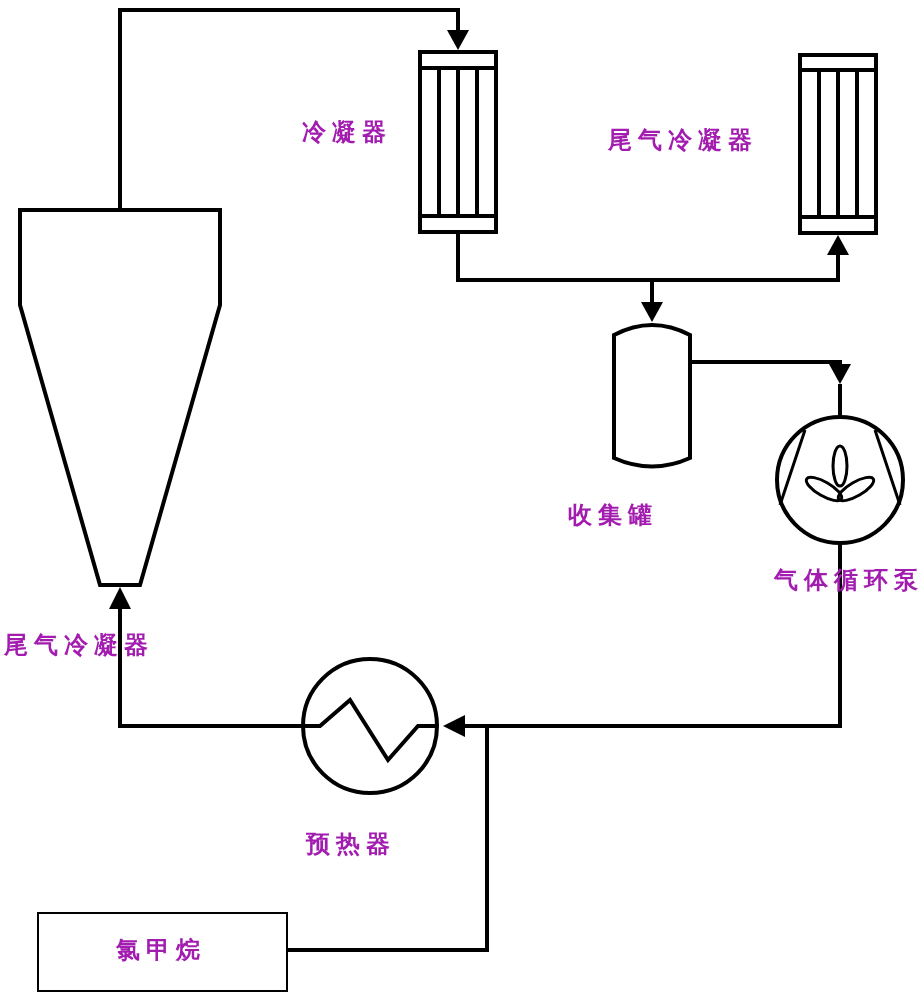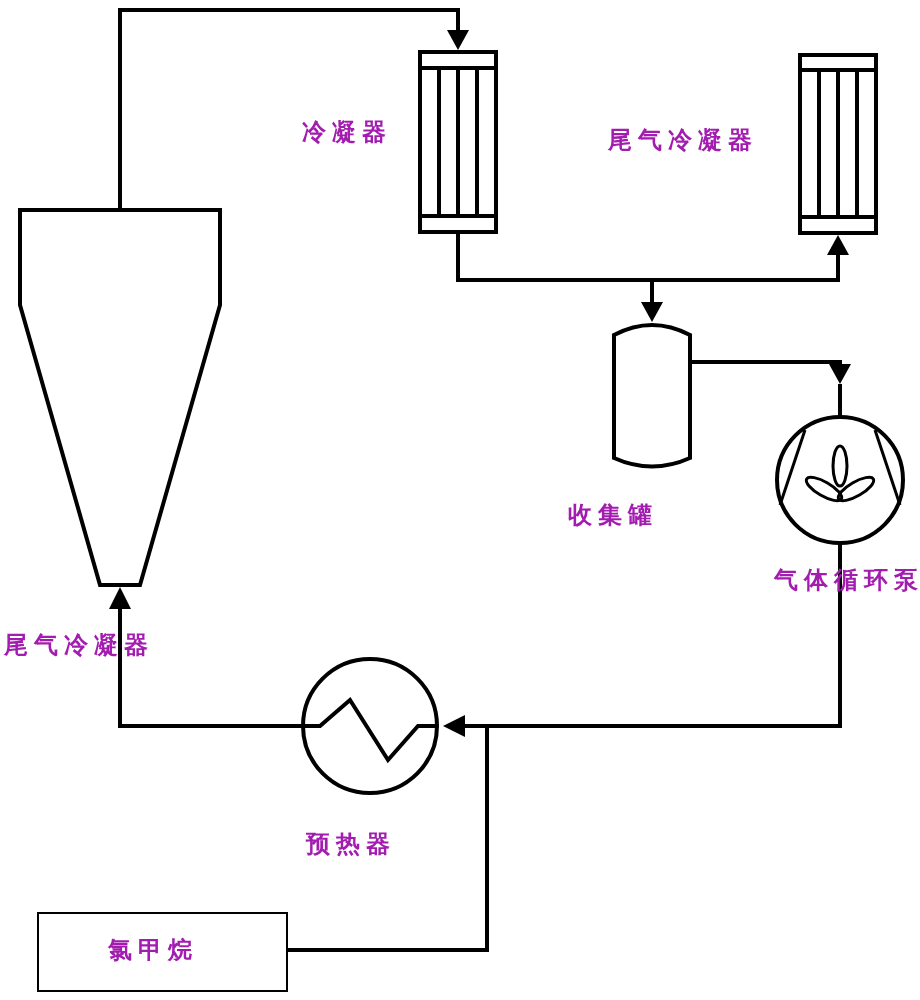--- a/index.html
+++ b/index.html
@@ -83,13 +83,13 @@
     <rect x="38" y="913" width="249" height="78" stroke-width="2"></rect>
   </g>
 </svg>
 
 <div class="label" style="left:4px; top:633px;">尾气冷凝器</div>
 <div class="label" style="left:302px; top:120px;">冷凝器</div>
 <div class="label" style="left:608px; top:128px;">尾气冷凝器</div>
 <div class="label" style="left:568px; top:503px;">收集罐</div>
 <div class="label" style="left:728px; top:568px;margin-left:46px;">气体循环泵</div>
 <div class="label" style="left:306px; top:812px;margin-top:20px;">预热器</div>
-<div class="label" style="left:108px; top:938px;">氯甲烷</div>
+<div class="label" style="left:116px; top:938px;">氯甲烷</div>
 
 </body></html>

